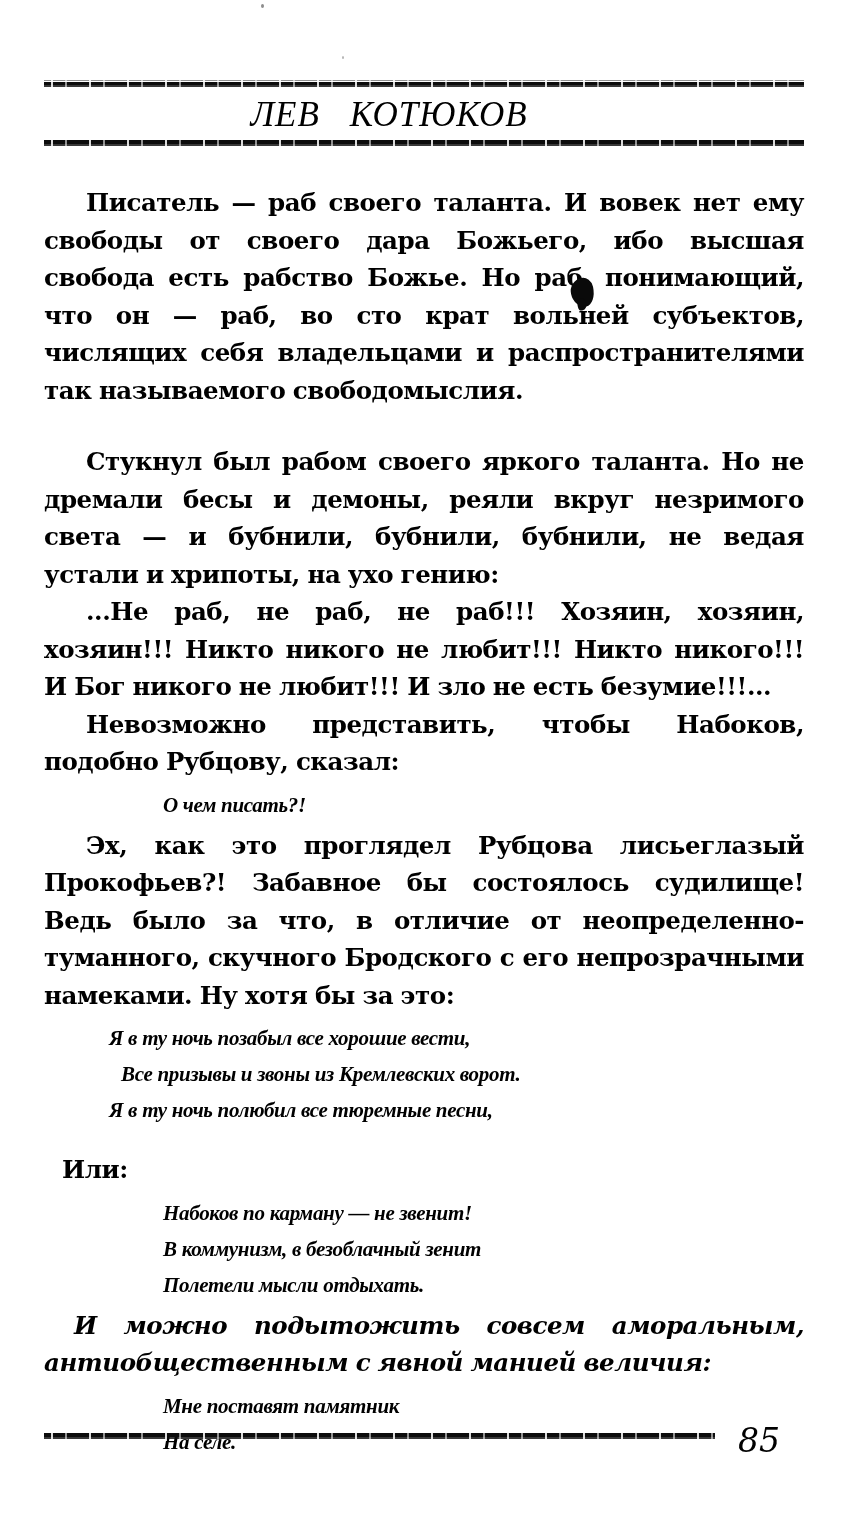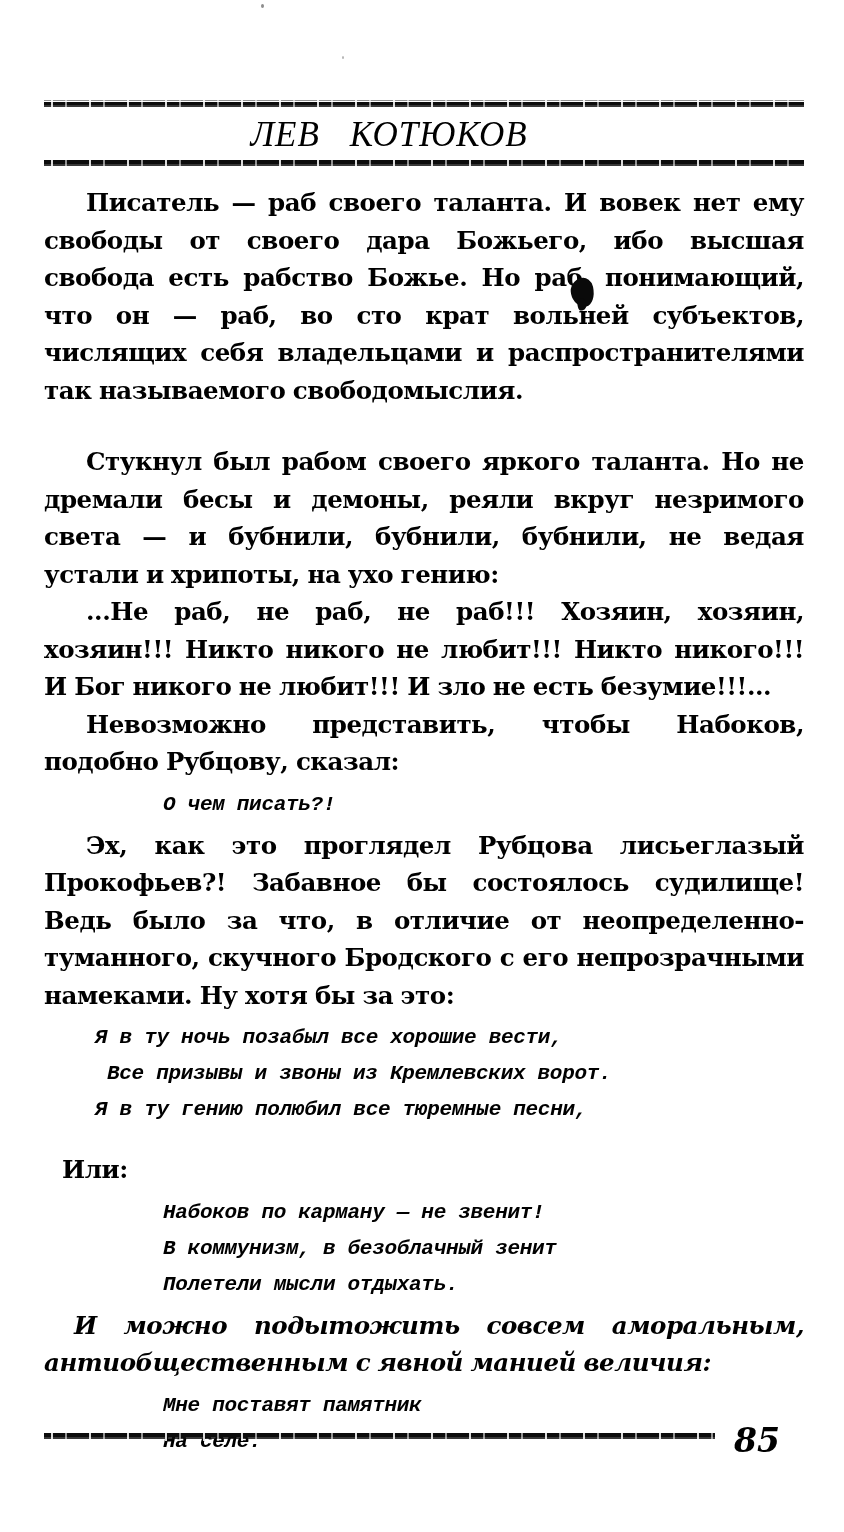--- a/index.html
+++ b/index.html
@@ -24,21 +24,21 @@
   .speck {
     position: absolute;
     background: #8d8d8d;
     border-radius: 50%;
   }
 
   
   .header-block {
     position: absolute;
     left: 44px;
-    top: 100px;
+    top: 80px;
     width: 760px;
   }
   .rule {
     position: relative;
     width: 100%;
     height: 9px;
     overflow: hidden;
   }
   .rule .bar {
     position: absolute;
@@ -103,30 +103,30 @@
     -webkit-font-smoothing: none;
   }
   p.para.no-indent { text-indent: 0; margin-top: 19px; }
   .spacer-para { height: 34px; }
 
   .verse {
     margin: 0;
     padding: 6px 0 4px 0;
   }
   .verse .line {
-    font-family: Liberation Mono, monospace;
+    font-family: Liberation Serif, serif;
     font-weight: 700;
     font-style: italic;
     font-size: 21px;
     line-height: 36px;
     letter-spacing: -0.3px;
     white-space: nowrap;
   }
   .verse.i1 { margin-left: 119px; }
-  .verse.i2 { margin-left: 51px; }
+  .verse.i2 { margin-left: 65px; }
   .verse.i3 { margin-left: 119px; }
   .verse.i4 { margin-left: 119px; }
   .verse .line.sub { margin-left: 12px; }
 
   
   .ink-blot {
     position: absolute;
     left: 571px;
     top: 278px;
     width: 23px;
@@ -156,21 +156,21 @@
   }
   .footer .rule {
     width: 671px;
     height: 9px;
   }
   .page-number {
     position: absolute;
     right: 24px;
     top: -8px;
     font-family: "DejaVu Serif", "Liberation Serif", serif;
-    font-weight: 700;
+    font-weight: 400;
     font-style: italic;
     font-size: 33px;
     line-height: 1;
   }
 </style>
 </head>
 <body>
 
 <div class="page">
 
@@ -212,21 +212,21 @@
 
     <div class="verse i1">
       <div class="line">О чем писать?!</div>
     </div>
 
     <p class="para">Эх, как это проглядел Рубцова лисьеглазый Прокофьев?! Забавное бы состоялось судилище! Ведь было за что, в отличие от неопределенно-туманного, скучного Бродского с его непрозрачными намеками. Ну хотя бы за это:</p>
 
     <div class="verse i2">
       <div class="line">Я в ту ночь позабыл все хорошие вести,</div>
       <div class="line sub">Все призывы и звоны из Кремлевских ворот.</div>
-      <div class="line">Я в ту гению полюбил все тюремные песни,</div>
+      <div class="line">Я в ту ночь полюбил все тюремные песни,</div>
     </div>
 
     <p class="para no-indent" style="text-indent:18px;">Или:</p>
 
     <div class="verse i3">
       <div class="line">Набоков по карману — не звенит!</div>
       <div class="line">В коммунизм,  в безоблачный зенит</div>
       <div class="line">Полетели мысли отдыхать.</div>
     </div>
 

